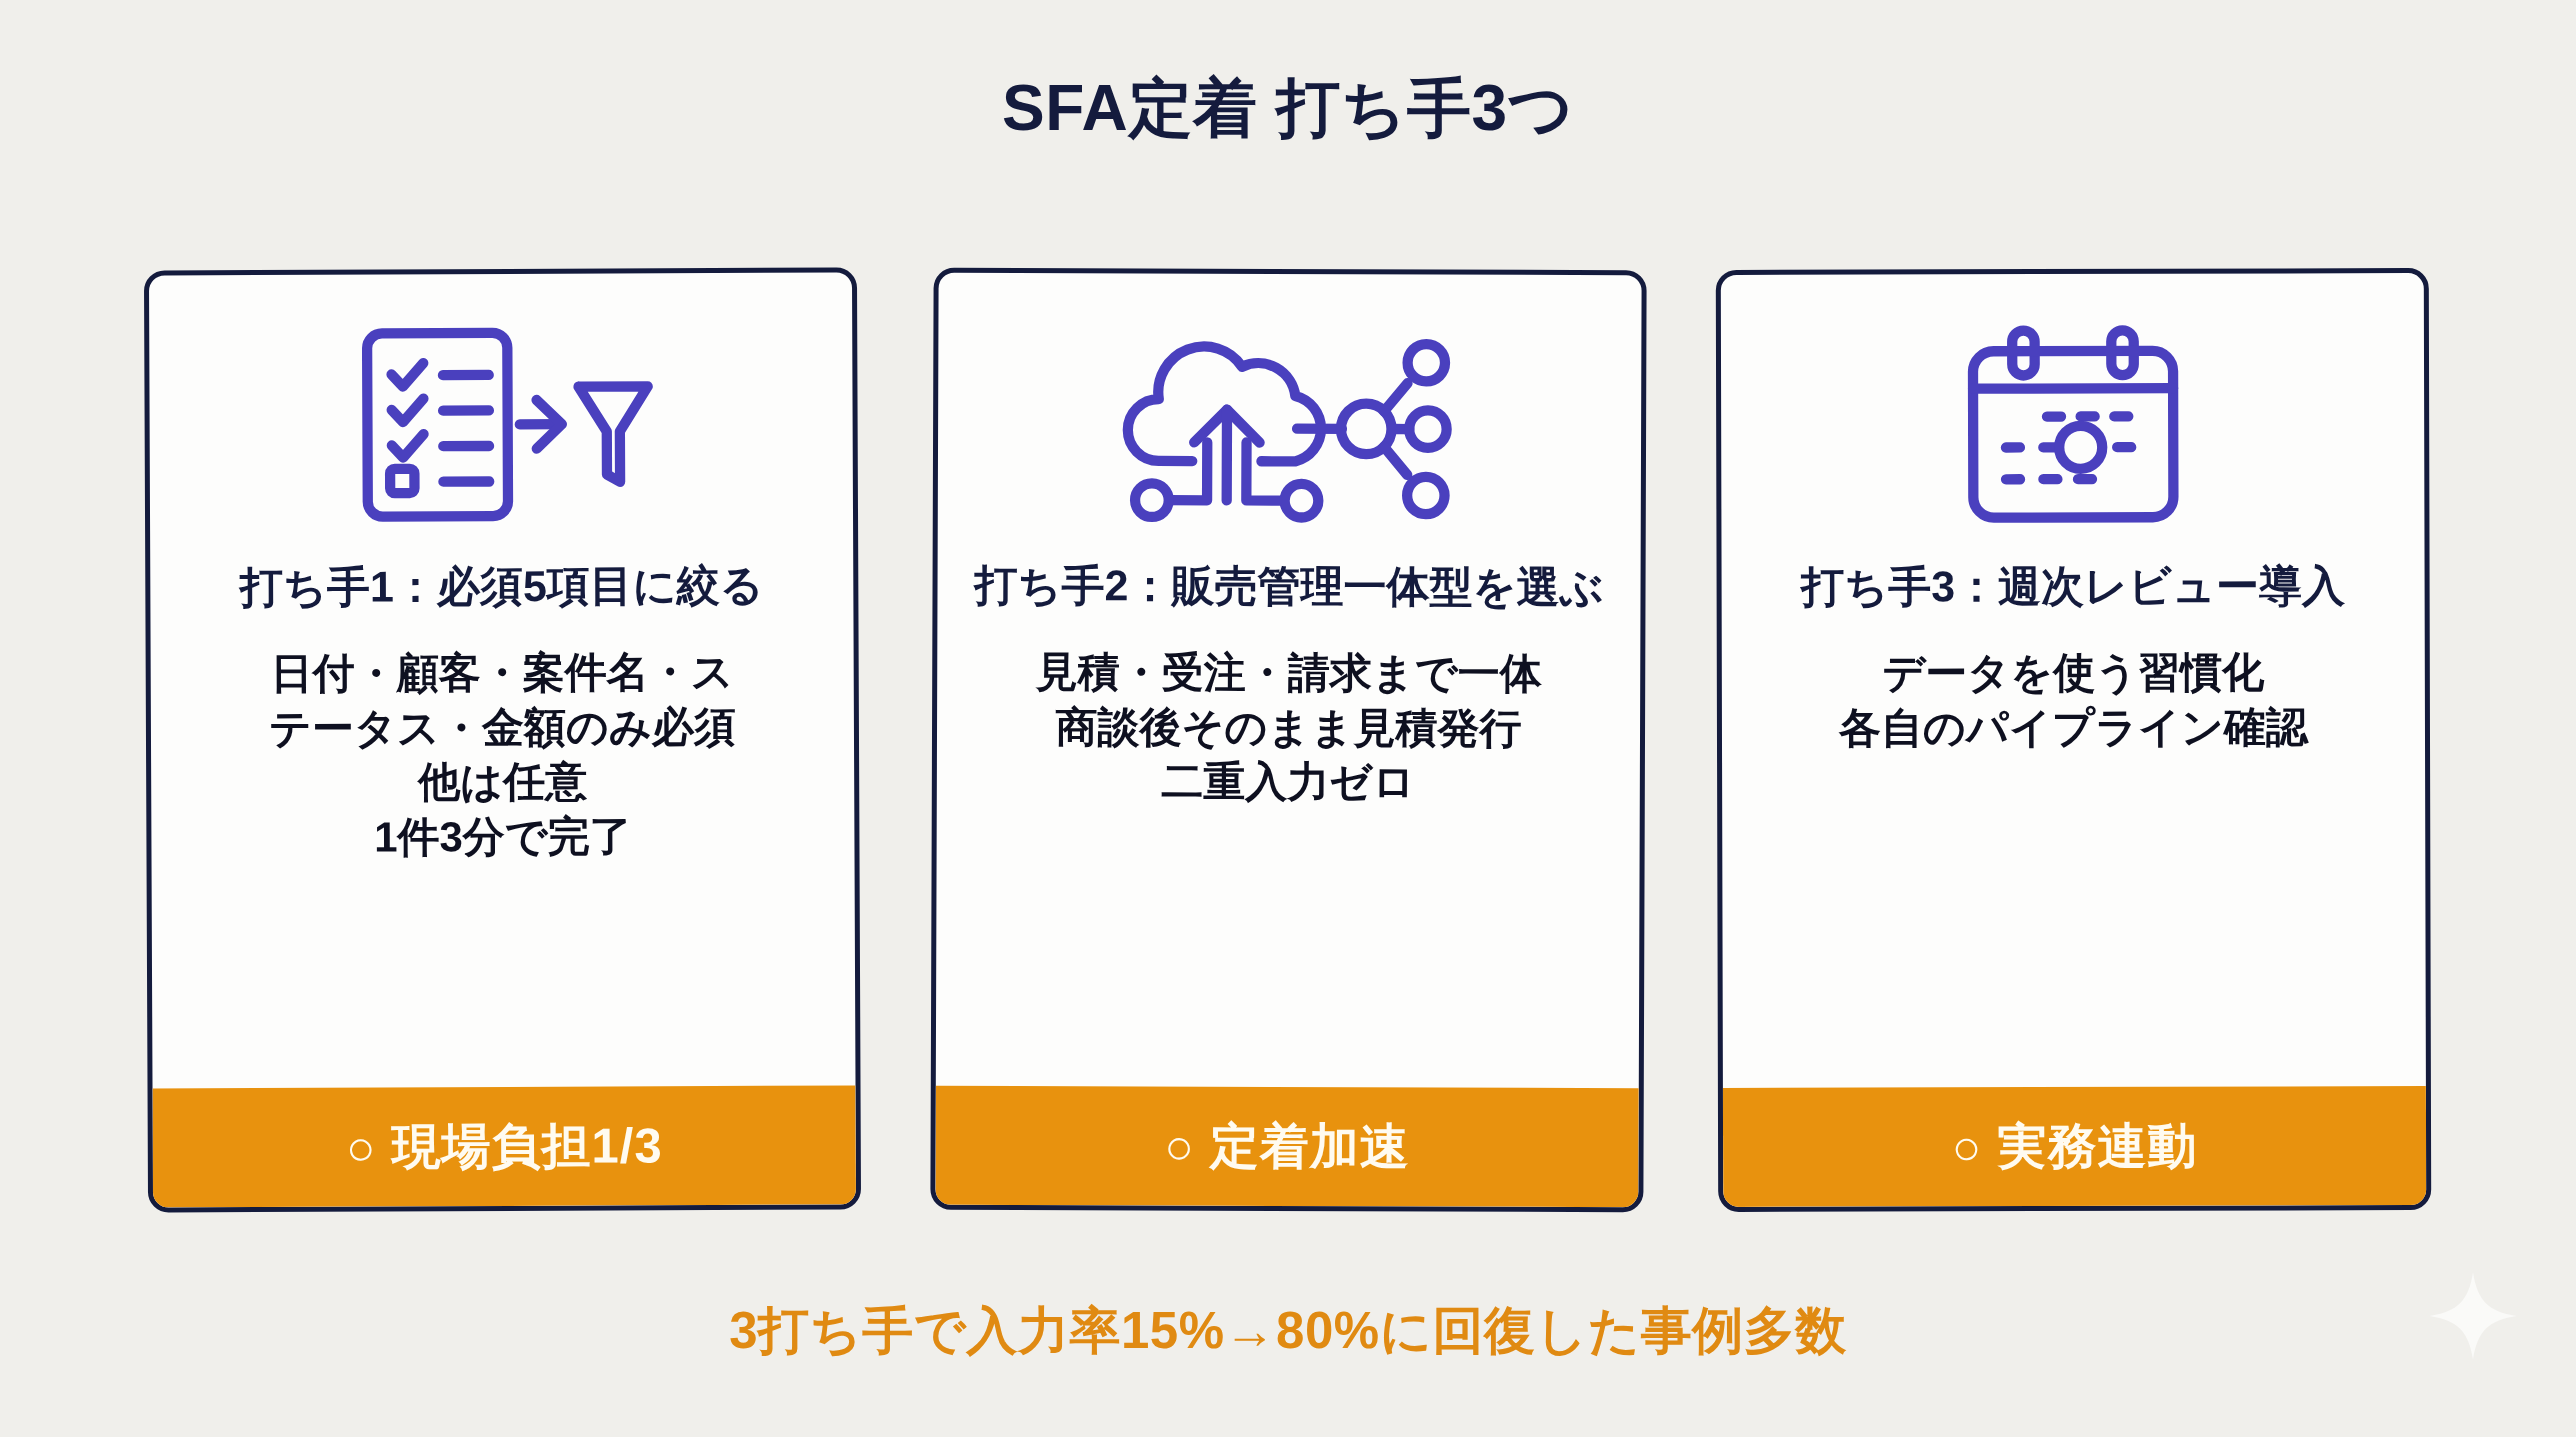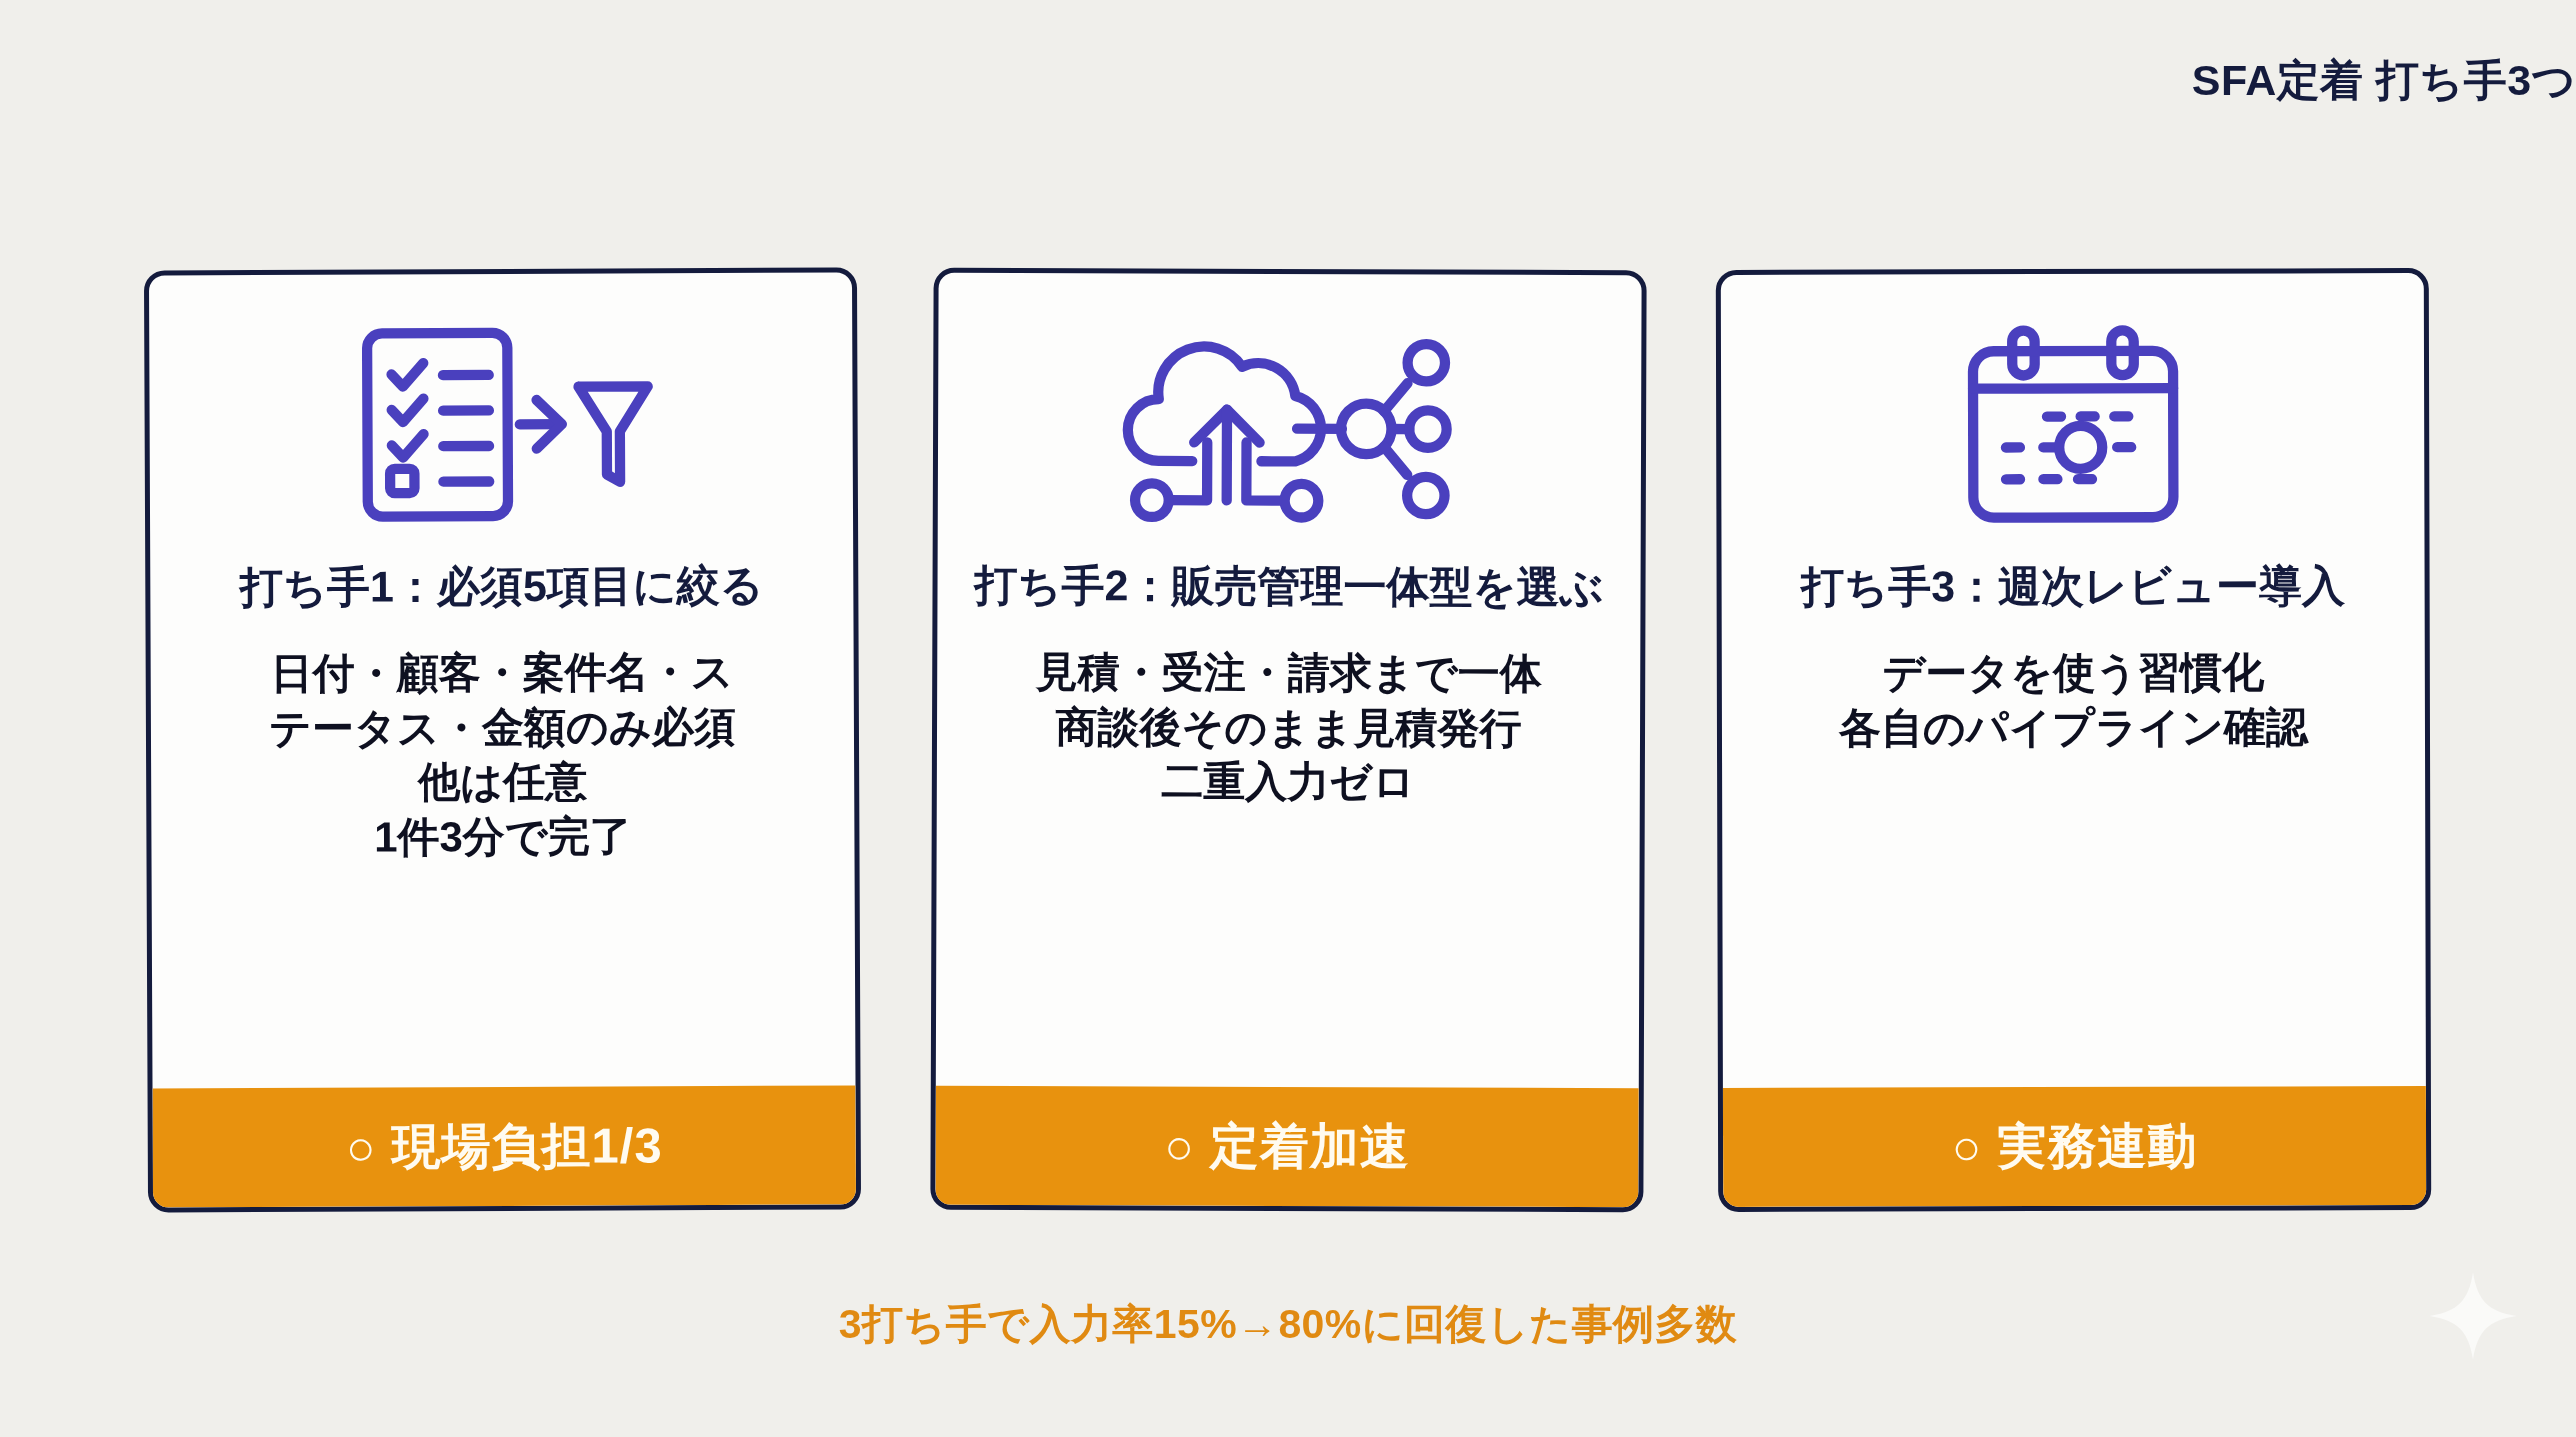--- a/index.html
+++ b/index.html
@@ -12,25 +12,25 @@
 
   body {
     background: #F0EFEB;
     font-family: "Liberation Sans", "DejaVu Sans", sans-serif;
     position: relative;
   }
 
   
   #page-title {
     position: absolute;
-    top: 57px;
+    top: 73px;
     left: 0;
     width: 100%;
-    text-align: right;
-    font-size: 43px;
+    text-align: center;
+    font-size: 64px;
     font-weight: 700;
     color: #141B3D;
     letter-spacing: 0.01em;
     line-height: 1.1;
   }
 
   
   #cards-row {
     position: absolute;
     top: 269px;
@@ -113,21 +113,21 @@
   }
   .band-mark { margin-right: 15px; font-weight: 400; }
 
   
   #footer-note {
     position: absolute;
     top: 1297px;
     left: 0;
     width: 100%;
     text-align: center;
-    font-size: 41px;
+    font-size: 51px;
     font-weight: 700;
     color: #E08A12;
     letter-spacing: 0.01em;
   }
 
   
   #sparkle {
     position: absolute;
     right: 56px;
     bottom: 75px;

